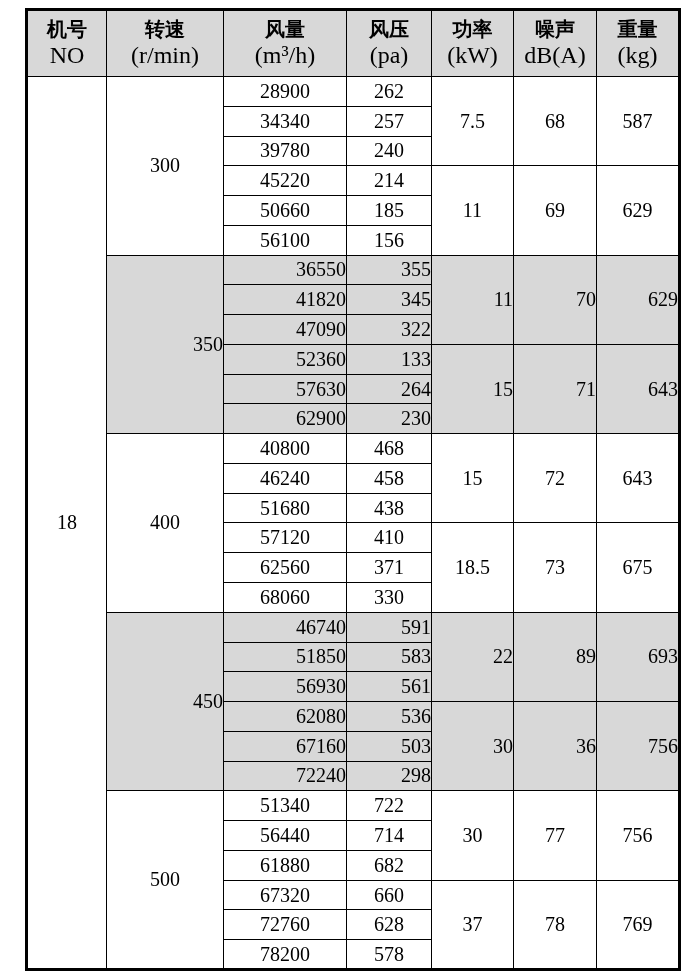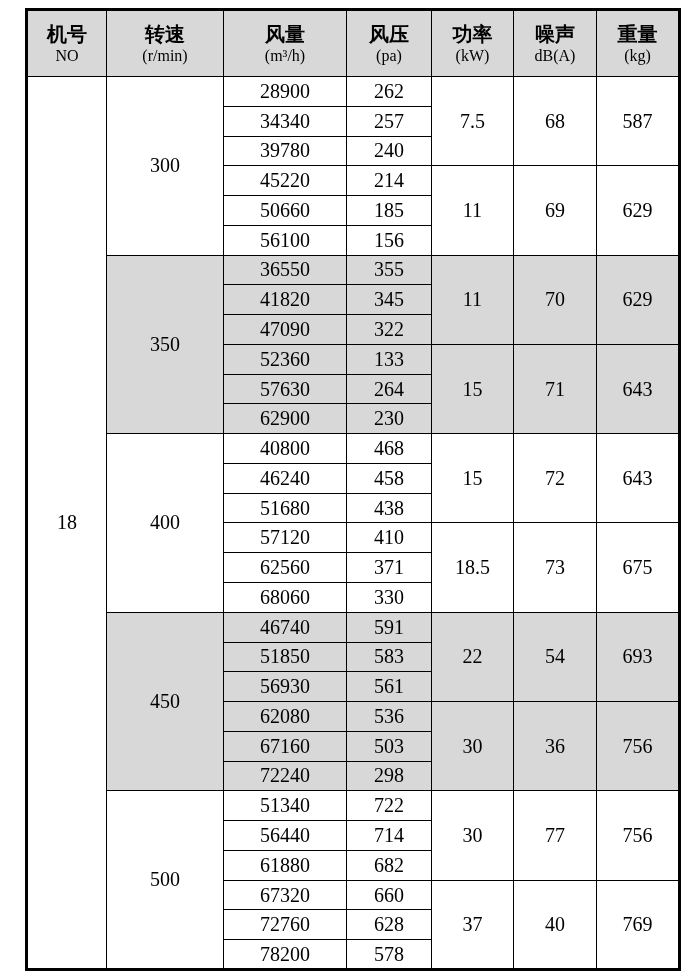--- a/index.html
+++ b/index.html
@@ -42,30 +42,30 @@
     font-weight: normal;
   }
   th .h1 {
     display: block;
     font-size: 20px;
     line-height: 1.25;
     font-weight: bold;
   }
   th .h2 {
     display: block;
-    font-size: 16px;
+    font-size: 24px;
     line-height: 1.15;
     font-weight: normal;
   }
   tbody td {
     font-size: 20px;
     background: #ffffff;
   }
   tbody tr { height: 29.77px; }
-  td.shade { background: var(--shade); }
+  td.shade { background: var(--shade); text-align: right; }
 </style>
 </head>
 <body>
 
 <div class="page">
   <table class="spec">
     <colgroup>
       <col class="c1">
         <col class="c2">
         <col class="c3">
@@ -199,21 +199,21 @@
         </tr>
         <tr>
           <td>68060</td>
           <td>330</td>
         </tr>
         <tr>
           <td rowspan="6" class="shade">450</td>
           <td class="shade">46740</td>
           <td class="shade">591</td>
           <td rowspan="3" class="shade">22</td>
-          <td rowspan="3" class="shade">54</td>
+          <td rowspan="3" class="shade">89</td>
           <td rowspan="3" class="shade">693</td>
         </tr>
         <tr>
           <td class="shade">51850</td>
           <td class="shade">583</td>
         </tr>
         <tr>
           <td class="shade">56930</td>
           <td class="shade">561</td>
         </tr>
@@ -245,21 +245,21 @@
           <td>714</td>
         </tr>
         <tr>
           <td>61880</td>
           <td>682</td>
         </tr>
         <tr>
           <td>67320</td>
           <td>660</td>
           <td rowspan="3">37</td>
-          <td rowspan="3">40</td>
+          <td rowspan="3">78</td>
           <td rowspan="3">769</td>
         </tr>
         <tr>
           <td>72760</td>
           <td>628</td>
         </tr>
         <tr>
           <td>78200</td>
           <td>578</td>
         </tr>

